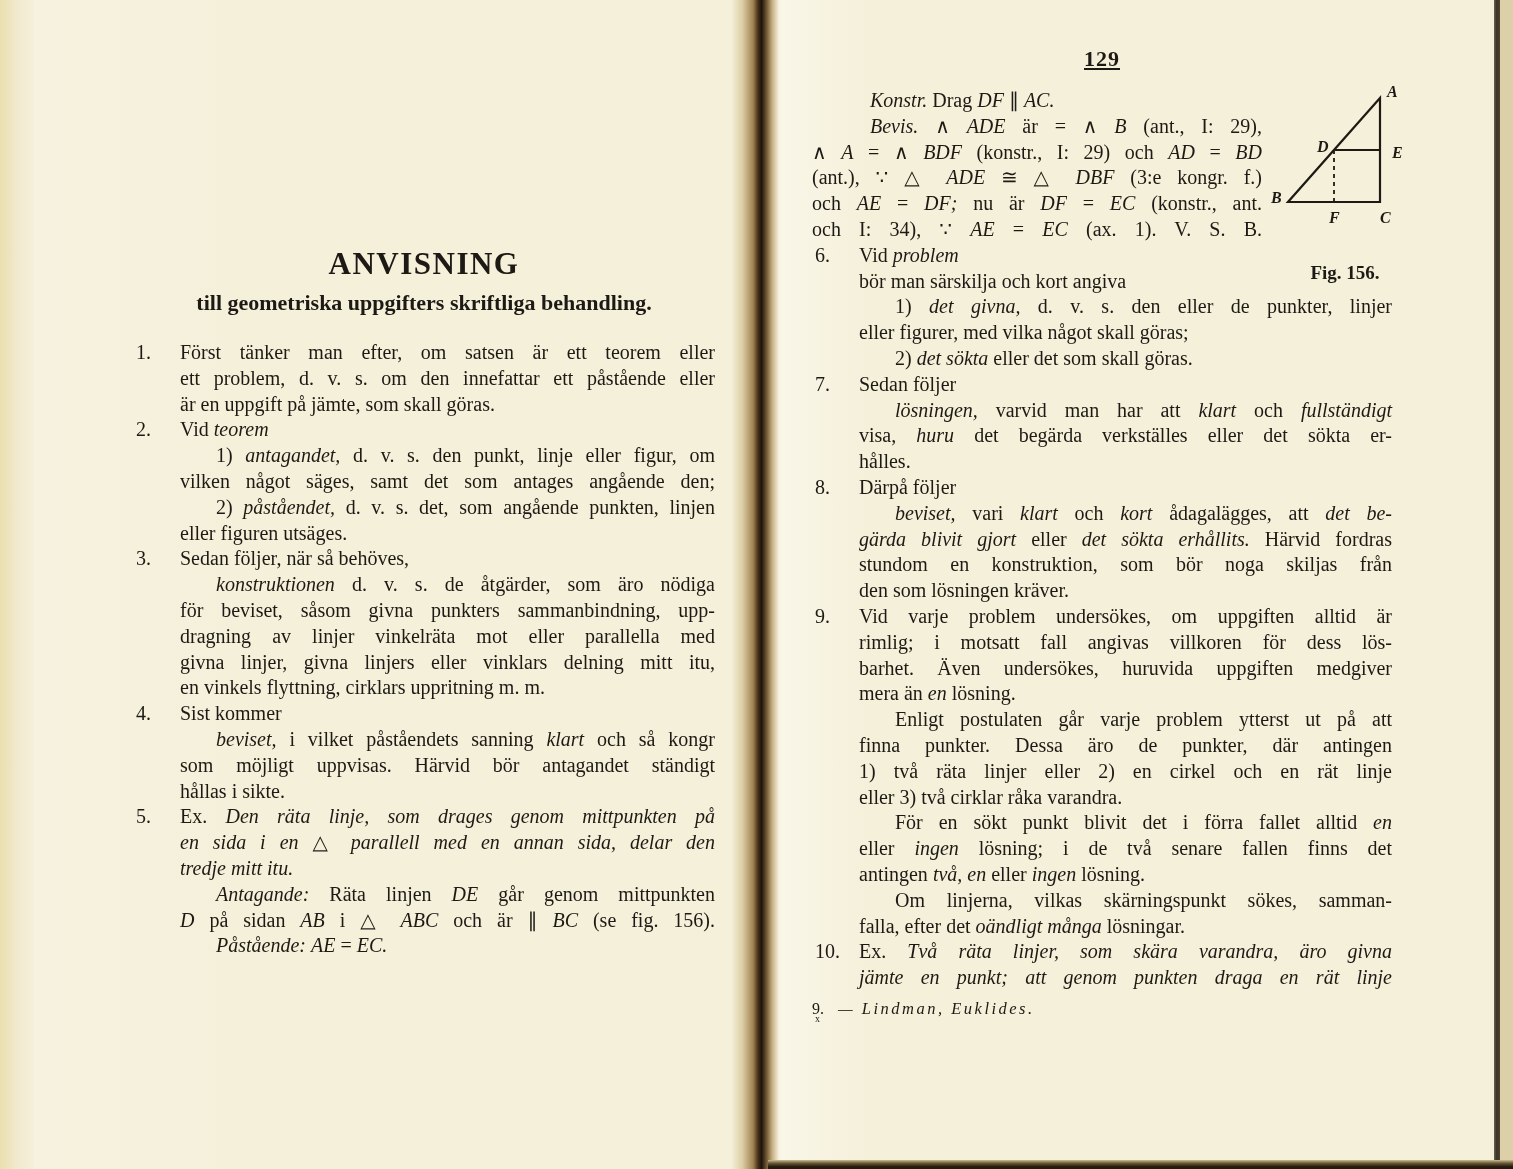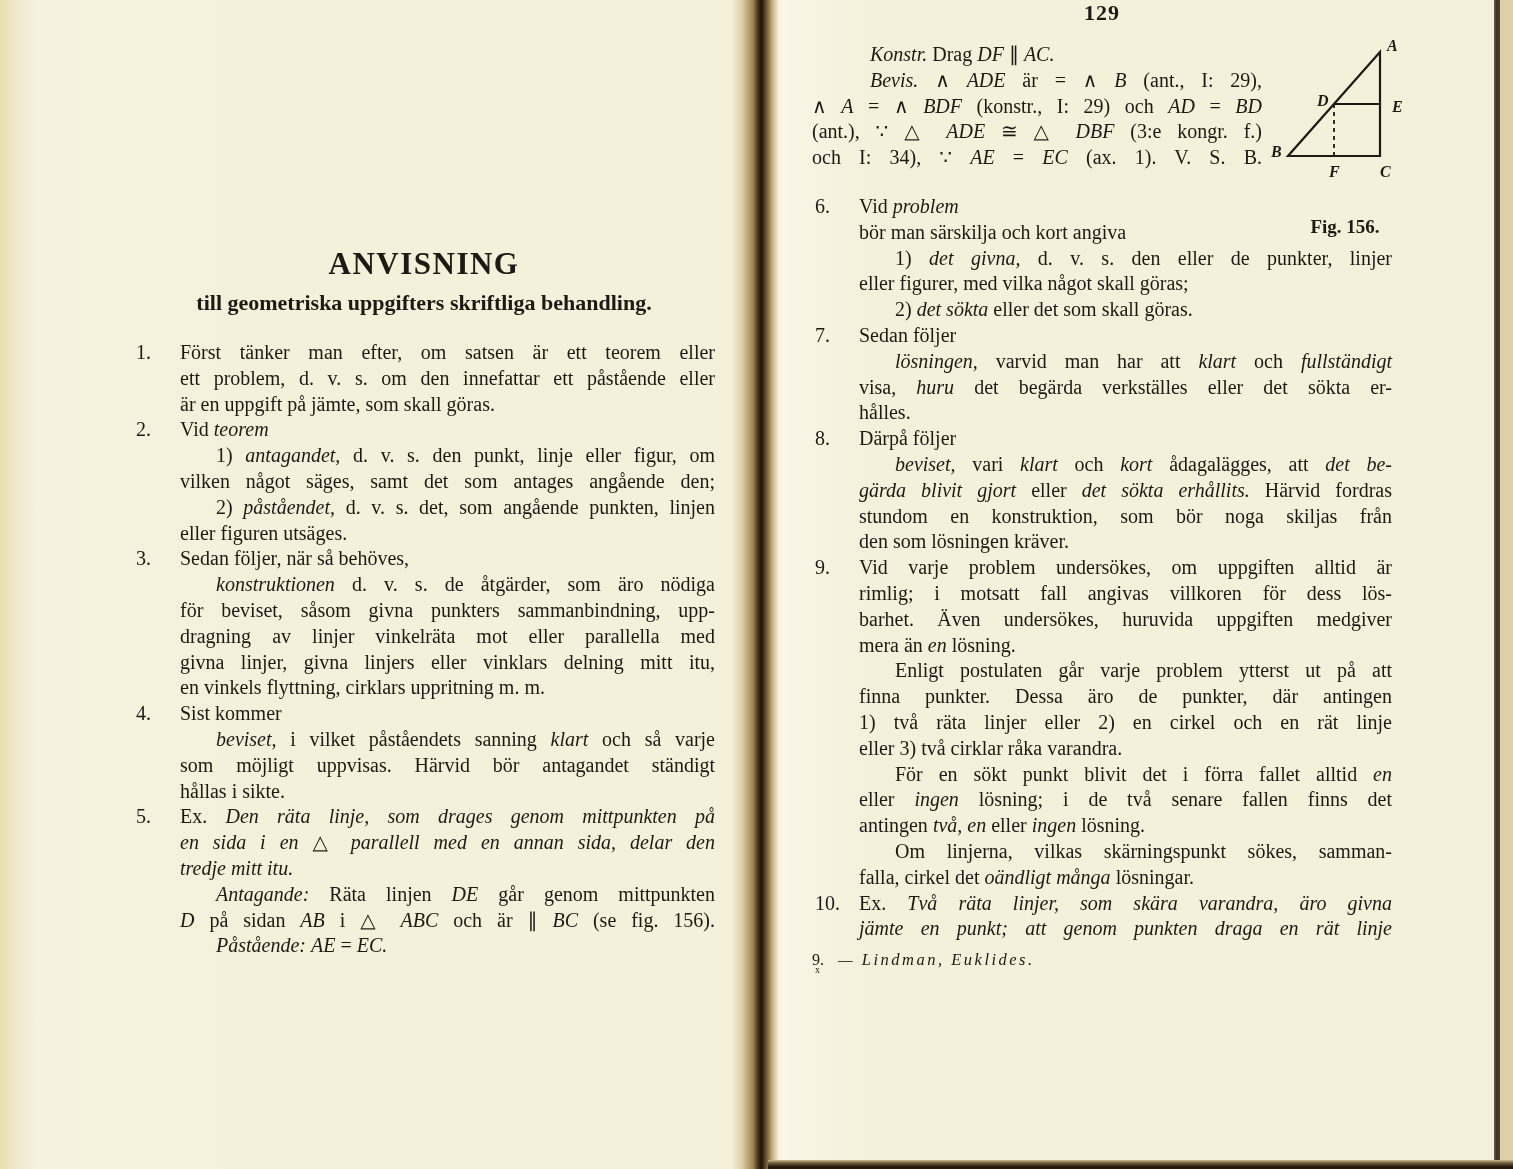--- a/index.html
+++ b/index.html
@@ -27,21 +27,21 @@
   
   .page-body { position:absolute; top:0; }
   .page-body.left  { left:133px; width:582px; }
   .page-body.right { left:812px; width:580px; }
 
   .h1 { margin-top:246px; font-size:31px; font-weight:bold; letter-spacing:1.5px; text-align:center; }
   .h2 { margin-top:8px; font-size:22px; font-weight:bold; text-align:center; }
 
   .body-text { font-size:20px; line-height:25.8px; }
   .left .items  { margin-top:24px; }
-  .pageno { font-size:22px; font-weight:bold; text-align:center; letter-spacing:1px; }
+  .pageno { margin-top:46px; font-size:22px; font-weight:bold; text-align:center; letter-spacing:1px;text-decoration:underline; }
   .proof { margin-top:16px; }
   .right .items { clear:both; }
   .it { font-style:italic; }
 
   .item { position:relative; padding-left:47px; }
   .item .num { position:absolute; left:3px; top:0; }
 
   .ln { min-height:25.8px; }
   .ln.l { text-align:left; }
   .ln.j { text-align:justify; text-align-last:justify; }
@@ -100,21 +100,21 @@
         <div class="ln l"><span>Sedan följer, när så behöves,</span></div>
         <div class="ln j ind"><span class="it">konstruktionen</span><span> d. v. s. de åtgärder, som äro nödiga</span></div>
         <div class="ln j"><span>för beviset, såsom givna punkters sammanbindning, upp-</span></div>
         <div class="ln j"><span>dragning av linjer vinkelräta mot eller parallella med</span></div>
         <div class="ln j"><span>givna linjer, givna linjers eller vinklars delning mitt itu,</span></div>
         <div class="ln l"><span>en vinkels flyttning, cirklars uppritning m. m.</span></div>
       </div>
       <div class="item">
         <span class="num">4.</span>
         <div class="ln l"><span>Sist kommer</span></div>
-        <div class="ln j ind"><span class="it">beviset,</span><span> i vilket påståendets sanning </span><span class="it">klart</span><span> och så varje</span></div>
+        <div class="ln j ind"><span class="it">beviset,</span><span> i vilket påståendets sanning </span><span class="it">klart</span><span> och så kongr</span></div>
         <div class="ln j"><span>som möjligt uppvisas. Härvid bör antagandet ständigt</span></div>
         <div class="ln l"><span>hållas i sikte.</span></div>
       </div>
       <div class="item">
         <span class="num">5.</span>
         <div class="ln j"><span>Ex. </span><span class="it">Den räta linje, som drages genom mittpunkten på</span></div>
         <div class="ln j"><span class="it">en sida i en </span><span>△ </span><span class="it">parallell med en annan sida, delar den</span></div>
         <div class="ln l"><span class="it">tredje mitt itu.</span></div>
         <div class="ln j ind"><span class="it">Antagande:</span><span> Räta linjen </span><span class="it">DE</span><span> går genom mittpunkten</span></div>
         <div class="ln j"><span class="it">D</span><span> på sidan </span><span class="it">AB</span><span> i △ </span><span class="it">ABC</span><span> och är ∥ </span><span class="it">BC</span><span> (se fig. 156).</span></div>
@@ -139,20 +139,21 @@
       <span class="fig-label lab-d">D</span>
       <span class="fig-label lab-e">E</span>
       <span class="fig-label lab-f">F</span>
       <div class="fig-caption">Fig. 156.</div>
     </div>
     <div>
         <div class="ln l ind"><span class="it">Konstr.</span><span> Drag </span><span class="it">DF</span><span> ∥ </span><span class="it">AC.</span></div>
         <div class="ln j ind"><span class="it">Bevis.</span><span> ∧ </span><span class="it">ADE</span><span> är = ∧ </span><span class="it">B</span><span> (ant., I: 29),</span></div>
         <div class="ln j"><span>∧ </span><span class="it">A</span><span> = ∧ </span><span class="it">BDF</span><span> (konstr., I: 29) och </span><span class="it">AD</span><span> = </span><span class="it">BD</span></div>
         <div class="ln j"><span>(ant.), ∵ △ </span><span class="it">ADE</span><span> ≅ △ </span><span class="it">DBF</span><span> (3:e kongr. f.)</span></div>
+        <div class="ln j"><span>och </span><span class="it">AE</span><span> = </span><span class="it">DF;</span><span> nu är </span><span class="it">DF</span><span> = </span><span class="it">EC</span><span> (konstr., ant.</span></div>
         <div class="ln j"><span>och I: 34), ∵ </span><span class="it">AE</span><span> = </span><span class="it">EC</span><span> (ax. 1). V. S. B.</span></div>
       </div>
   </div>
 
   <div class="items body-text">
       <div class="item">
         <span class="num">6.</span>
         <div class="ln l"><span>Vid </span><span class="it">problem</span></div>
         <div class="ln l"><span>bör man särskilja och kort angiva</span></div>
         <div class="ln j ind"><span>1) </span><span class="it">det givna,</span><span> d. v. s. den eller de punkter, linjer</span></div>
@@ -181,21 +182,21 @@
         <div class="ln j"><span>barhet. Även undersökes, huruvida uppgiften medgiver</span></div>
         <div class="ln l"><span>mera än </span><span class="it">en</span><span> lösning.</span></div>
         <div class="ln j ind"><span>Enligt postulaten går varje problem ytterst ut på att</span></div>
         <div class="ln j"><span>finna punkter. Dessa äro de punkter, där antingen</span></div>
         <div class="ln j"><span>1) två räta linjer eller 2) en cirkel och en rät linje</span></div>
         <div class="ln l"><span>eller 3) två cirklar råka varandra.</span></div>
         <div class="ln j ind"><span>För en sökt punkt blivit det i förra fallet alltid </span><span class="it">en</span></div>
         <div class="ln j"><span>eller </span><span class="it">ingen</span><span> lösning; i de två senare fallen finns det</span></div>
         <div class="ln l"><span>antingen </span><span class="it">två, en</span><span> eller </span><span class="it">ingen</span><span> lösning.</span></div>
         <div class="ln j ind"><span>Om linjerna, vilkas skärningspunkt sökes, samman-</span></div>
-        <div class="ln l"><span>falla, cirkel det </span><span class="it">oändligt många</span><span> lösningar.</span></div>
+        <div class="ln l"><span>falla, efter det </span><span class="it">oändligt många</span><span> lösningar.</span></div>
       </div>
       <div class="item">
         <span class="num">10.</span>
         <div class="ln j"><span>Ex. </span><span class="it">Två räta linjer, som skära varandra, äro givna</span></div>
         <div class="ln j"><span class="it">jämte en punkt; att genom punkten draga en rät linje</span></div>
       </div>
     </div>
 
   <div class="footer">
     <span class="sig"><span>9.</span><span class="sigsub">x</span></span>

